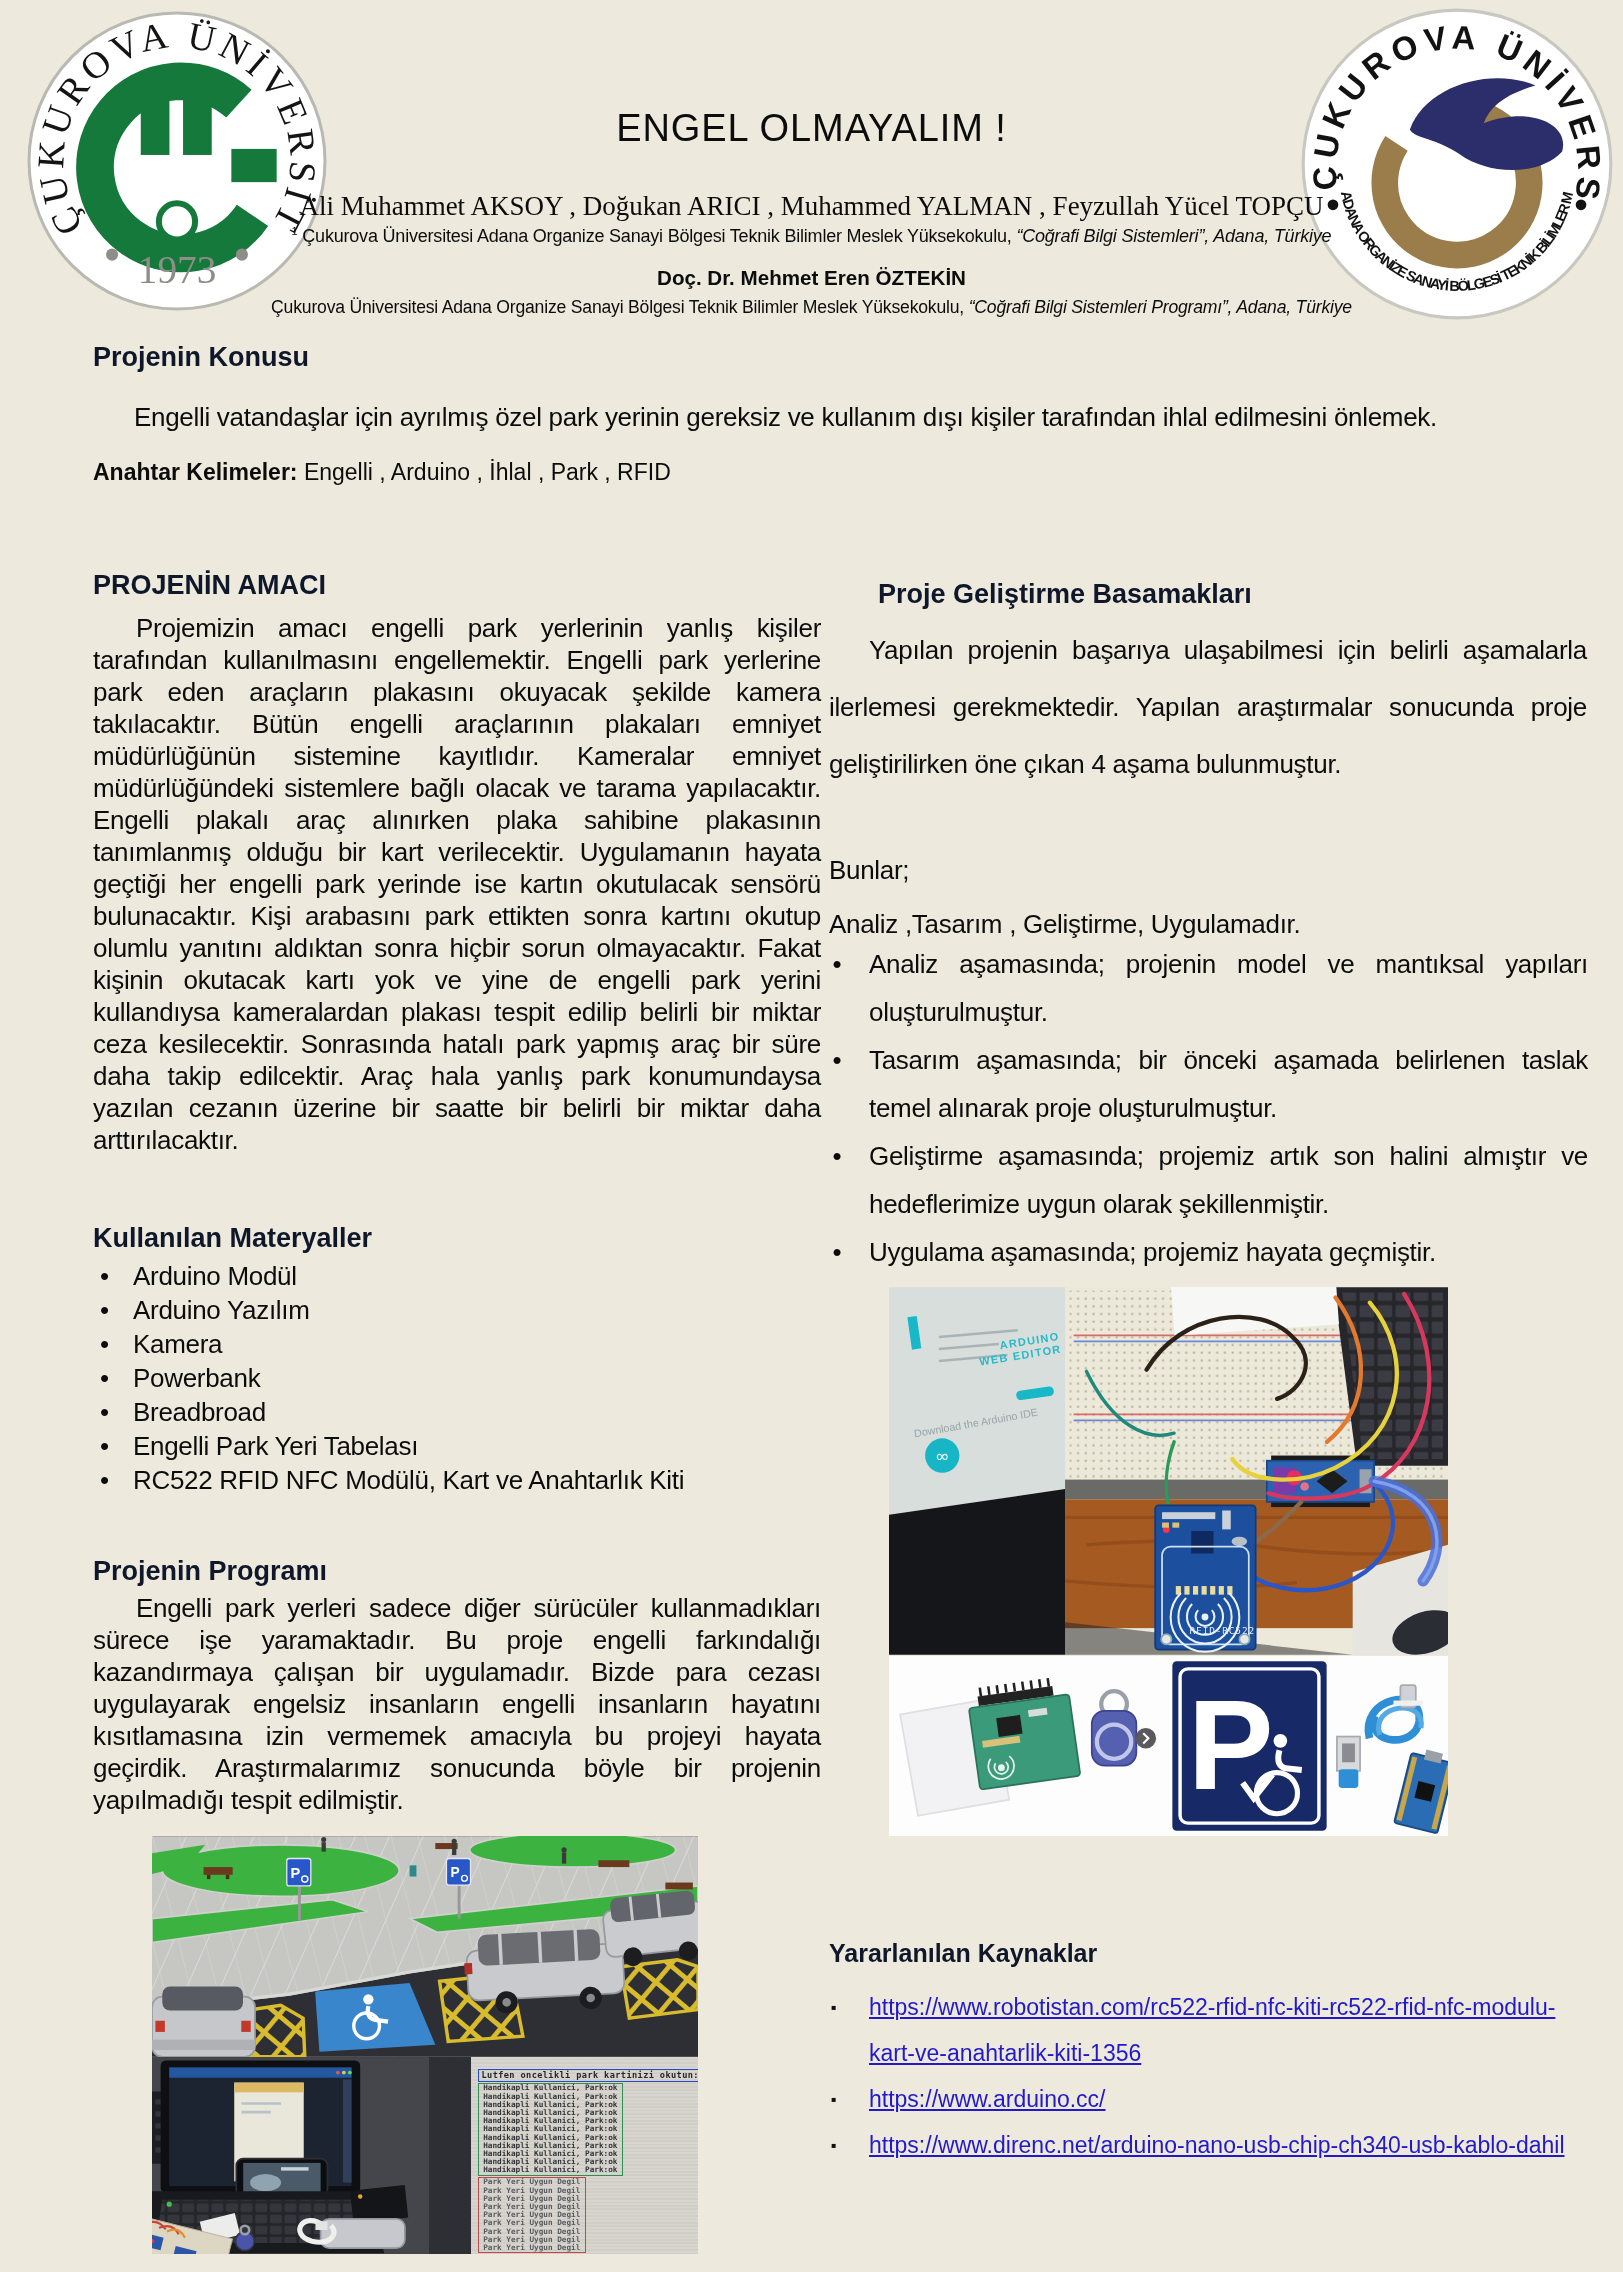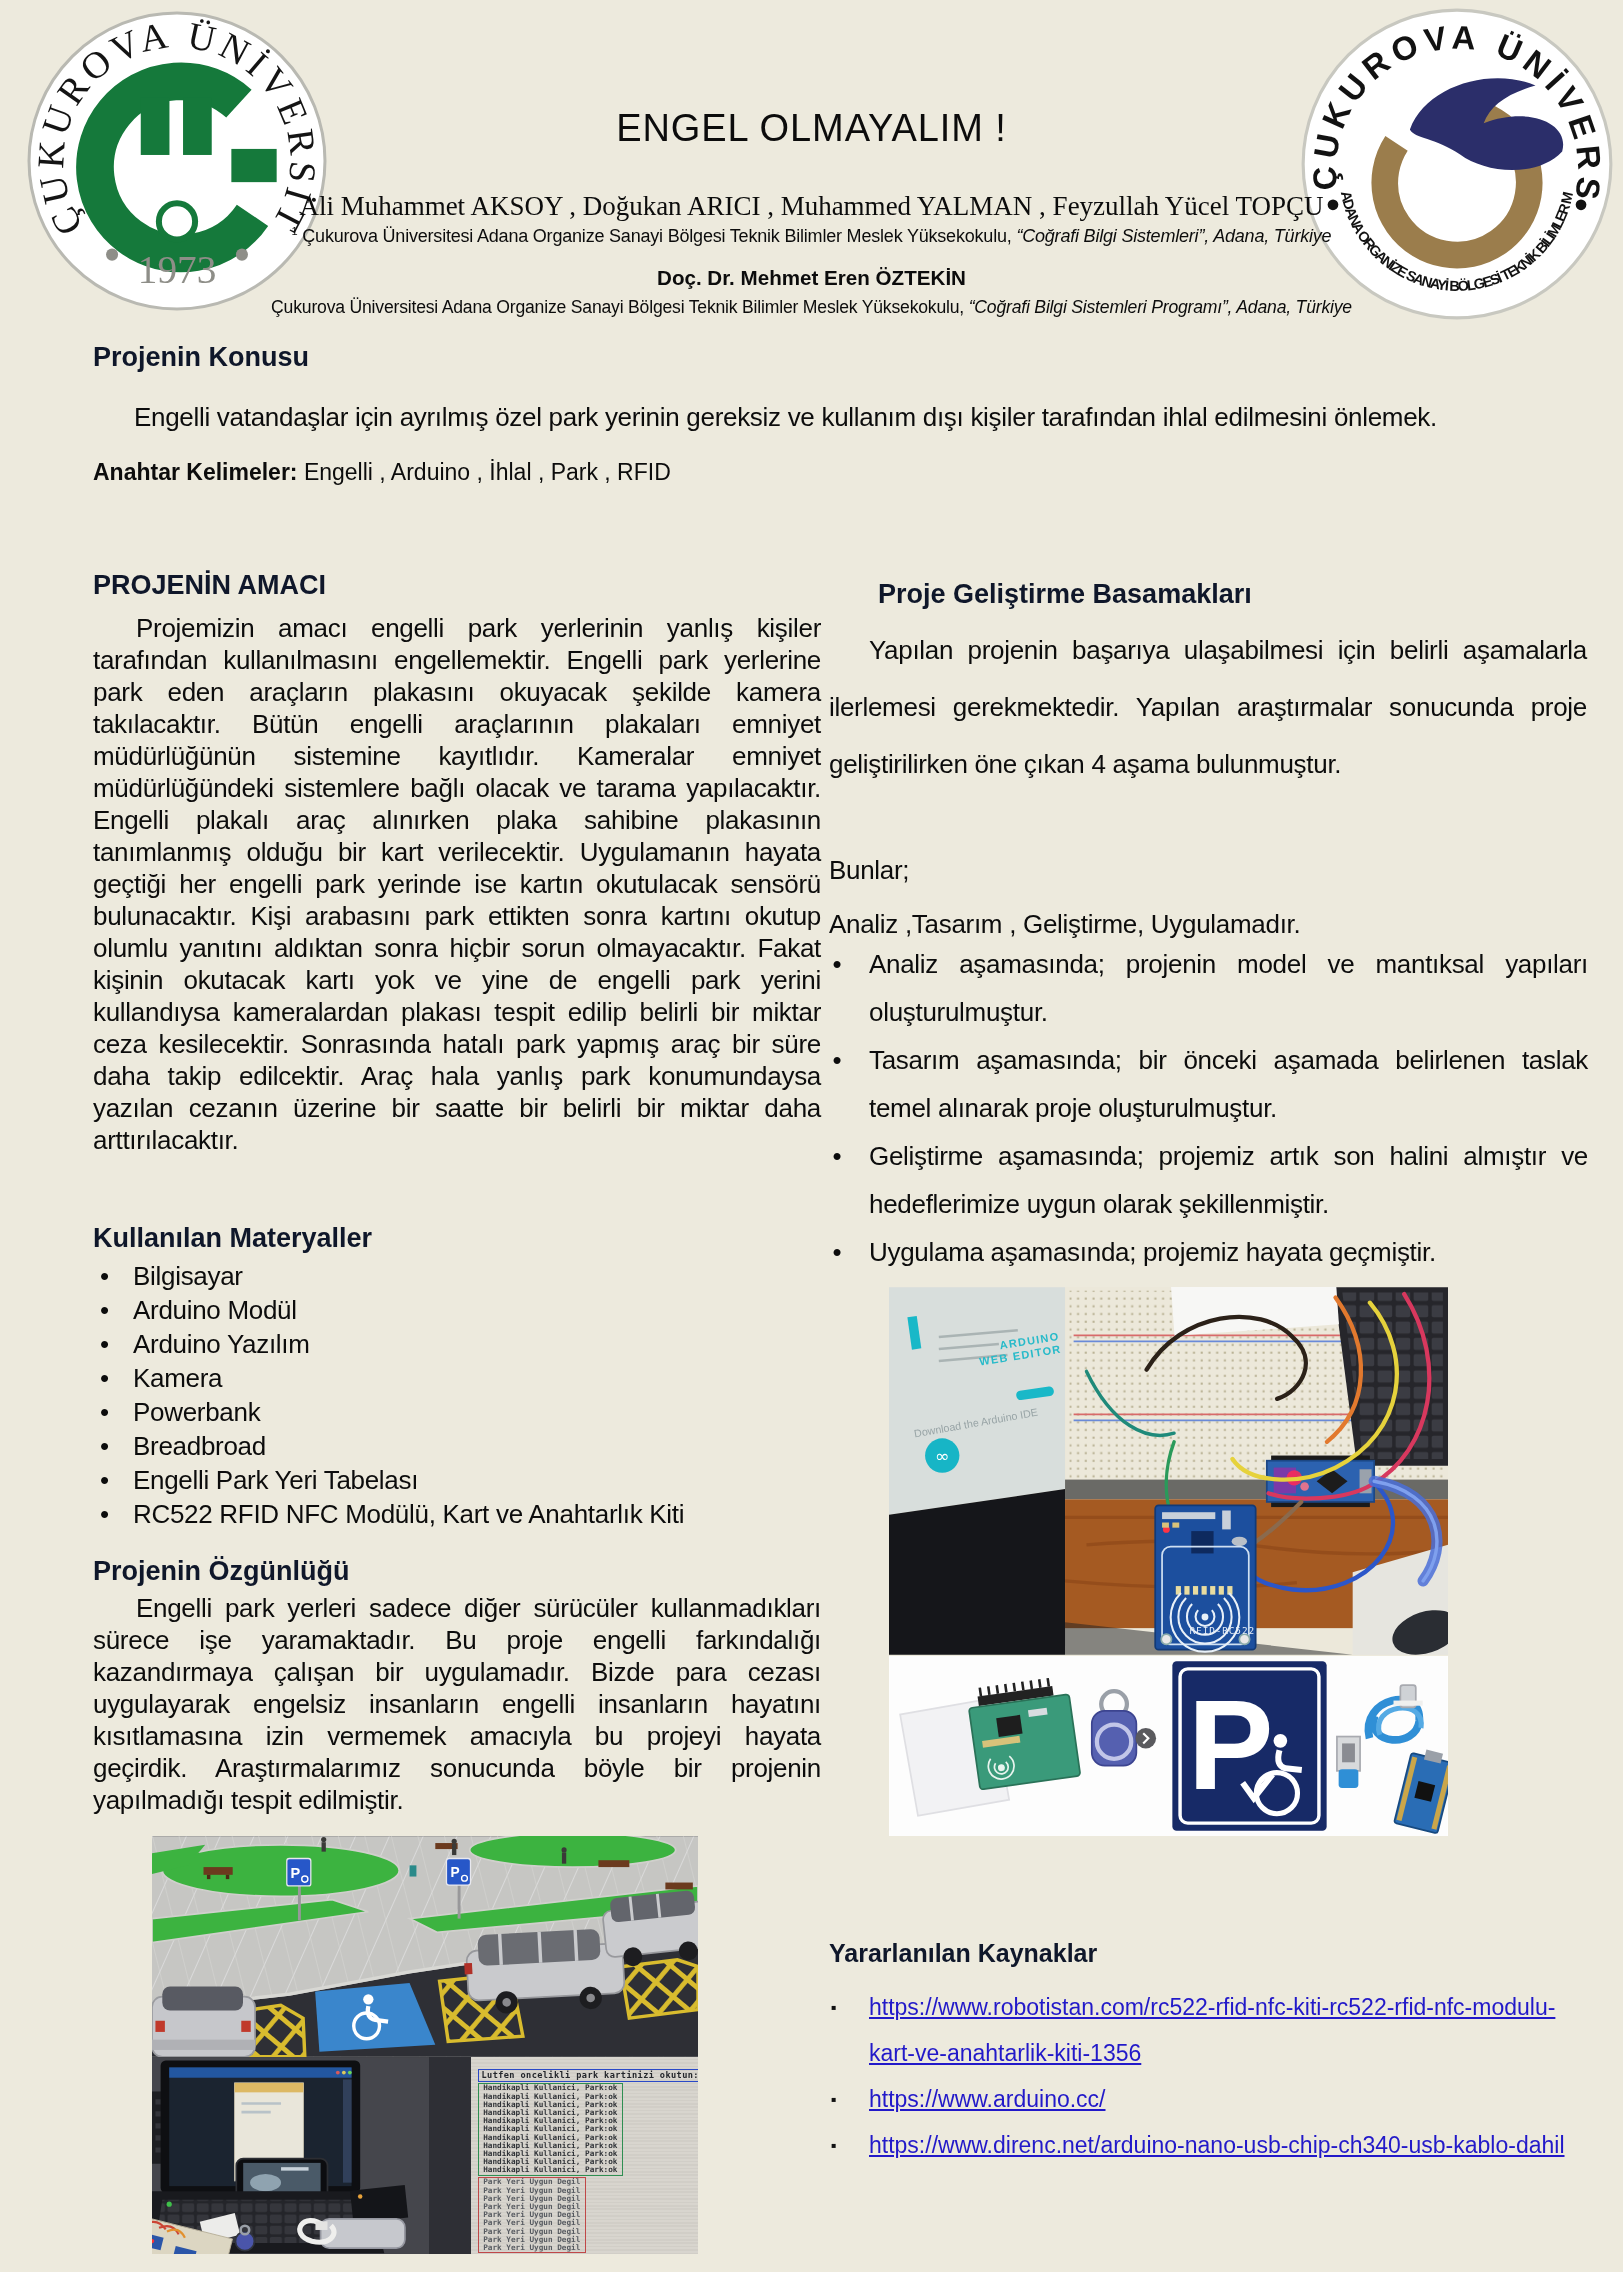--- a/index.html
+++ b/index.html
@@ -115,31 +115,30 @@
 
   <h2 class="abs konu-h">Projenin Konusu</h2>
   <p class="abs konu-body" style="margin:0">Engelli vatandaşlar için ayrılmış özel park yerinin gereksiz ve kullanım dışı kişiler tarafından ihlal edilmesini önlemek.</p>
   <p class="abs keywords" style="margin:0"><b>Anahtar Kelimeler:</b><span> Engelli , Arduino , İhlal , Park , RFID</span></p>
 
   <h2 class="abs amac-h">PROJENİN AMACI</h2>
   <p class="abs para amac-body" style="margin:0">Projemizin amacı engelli park yerlerinin yanlış kişiler tarafından kullanılmasını engellemektir. Engelli park yerlerine park eden araçların plakasını okuyacak şekilde kamera takılacaktır. Bütün engelli araçlarının plakaları emniyet müdürlüğünün sistemine kayıtlıdır. Kameralar emniyet müdürlüğündeki sistemlere bağlı olacak ve tarama yapılacaktır. Engelli plakalı araç alınırken plaka sahibine plakasının tanımlanmış olduğu bir kart verilecektir. Uygulamanın hayata geçtiği her engelli park yerinde ise kartın okutulacak sensörü bulunacaktır. Kişi arabasını park ettikten sonra kartını okutup olumlu yanıtını aldıktan sonra hiçbir sorun olmayacaktır. Fakat kişinin okutacak kartı yok ve yine de engelli park yerini kullandıysa kameralardan plakası tespit edilip belirli bir miktar ceza kesilecektir. Sonrasında hatalı park yapmış araç bir süre daha takip edilcektir. Araç hala yanlış park konumundaysa yazılan cezanın üzerine bir saatte bir belirli bir miktar daha arttırılacaktır.</p>
 
   <h2 class="abs mat-h">Kullanılan Materyaller</h2>
   <ul class="abs mat-list">
-      <li><span>Bilgisayar</span></li>
       <li><span>Arduino Modül</span></li>
       <li><span>Arduino Yazılım</span></li>
       <li><span>Kamera</span></li>
       <li><span>Powerbank</span></li>
       <li><span>Breadbroad</span></li>
       <li><span>Engelli Park Yeri Tabelası</span></li>
       <li><span>RC522 RFID NFC Modülü, Kart ve Anahtarlık Kiti</span></li>
     </ul>
 
-  <h2 class="abs ozg-h">Projenin Özgünlüğü</h2>
+  <h2 class="abs ozg-h">Projenin Programı</h2>
   <p class="abs para ozg-body" style="margin:0">Engelli park yerleri sadece diğer sürücüler kullanmadıkları sürece işe yaramaktadır. Bu proje engelli farkındalığı kazandırmaya çalışan bir uygulamadır. Bizde para cezası uygulayarak engelsiz insanların engelli insanların hayatını kısıtlamasına izin vermemek amacıyla bu projeyi hayata geçirdik. Araştırmalarımız sonucunda böyle bir projenin yapılmadığı tespit edilmiştir.</p>
 
   <div class="abs photo photo-parking">
     <svg class="ovl" style="left:0;top:0" width="546" height="221" viewBox="0 0 636 257">
       <defs>
         <pattern id="pave1" width="36" height="36" patternUnits="userSpaceOnUse" patternTransform="rotate(24)">
           <rect width="36" height="36" fill="#c6c6c3"></rect>
             <path d="M0,0V36" stroke="#dedede" stroke-width="2"></path>
         </pattern>
         <pattern id="pave2" width="30" height="30" patternUnits="userSpaceOnUse" patternTransform="rotate(-14)">

